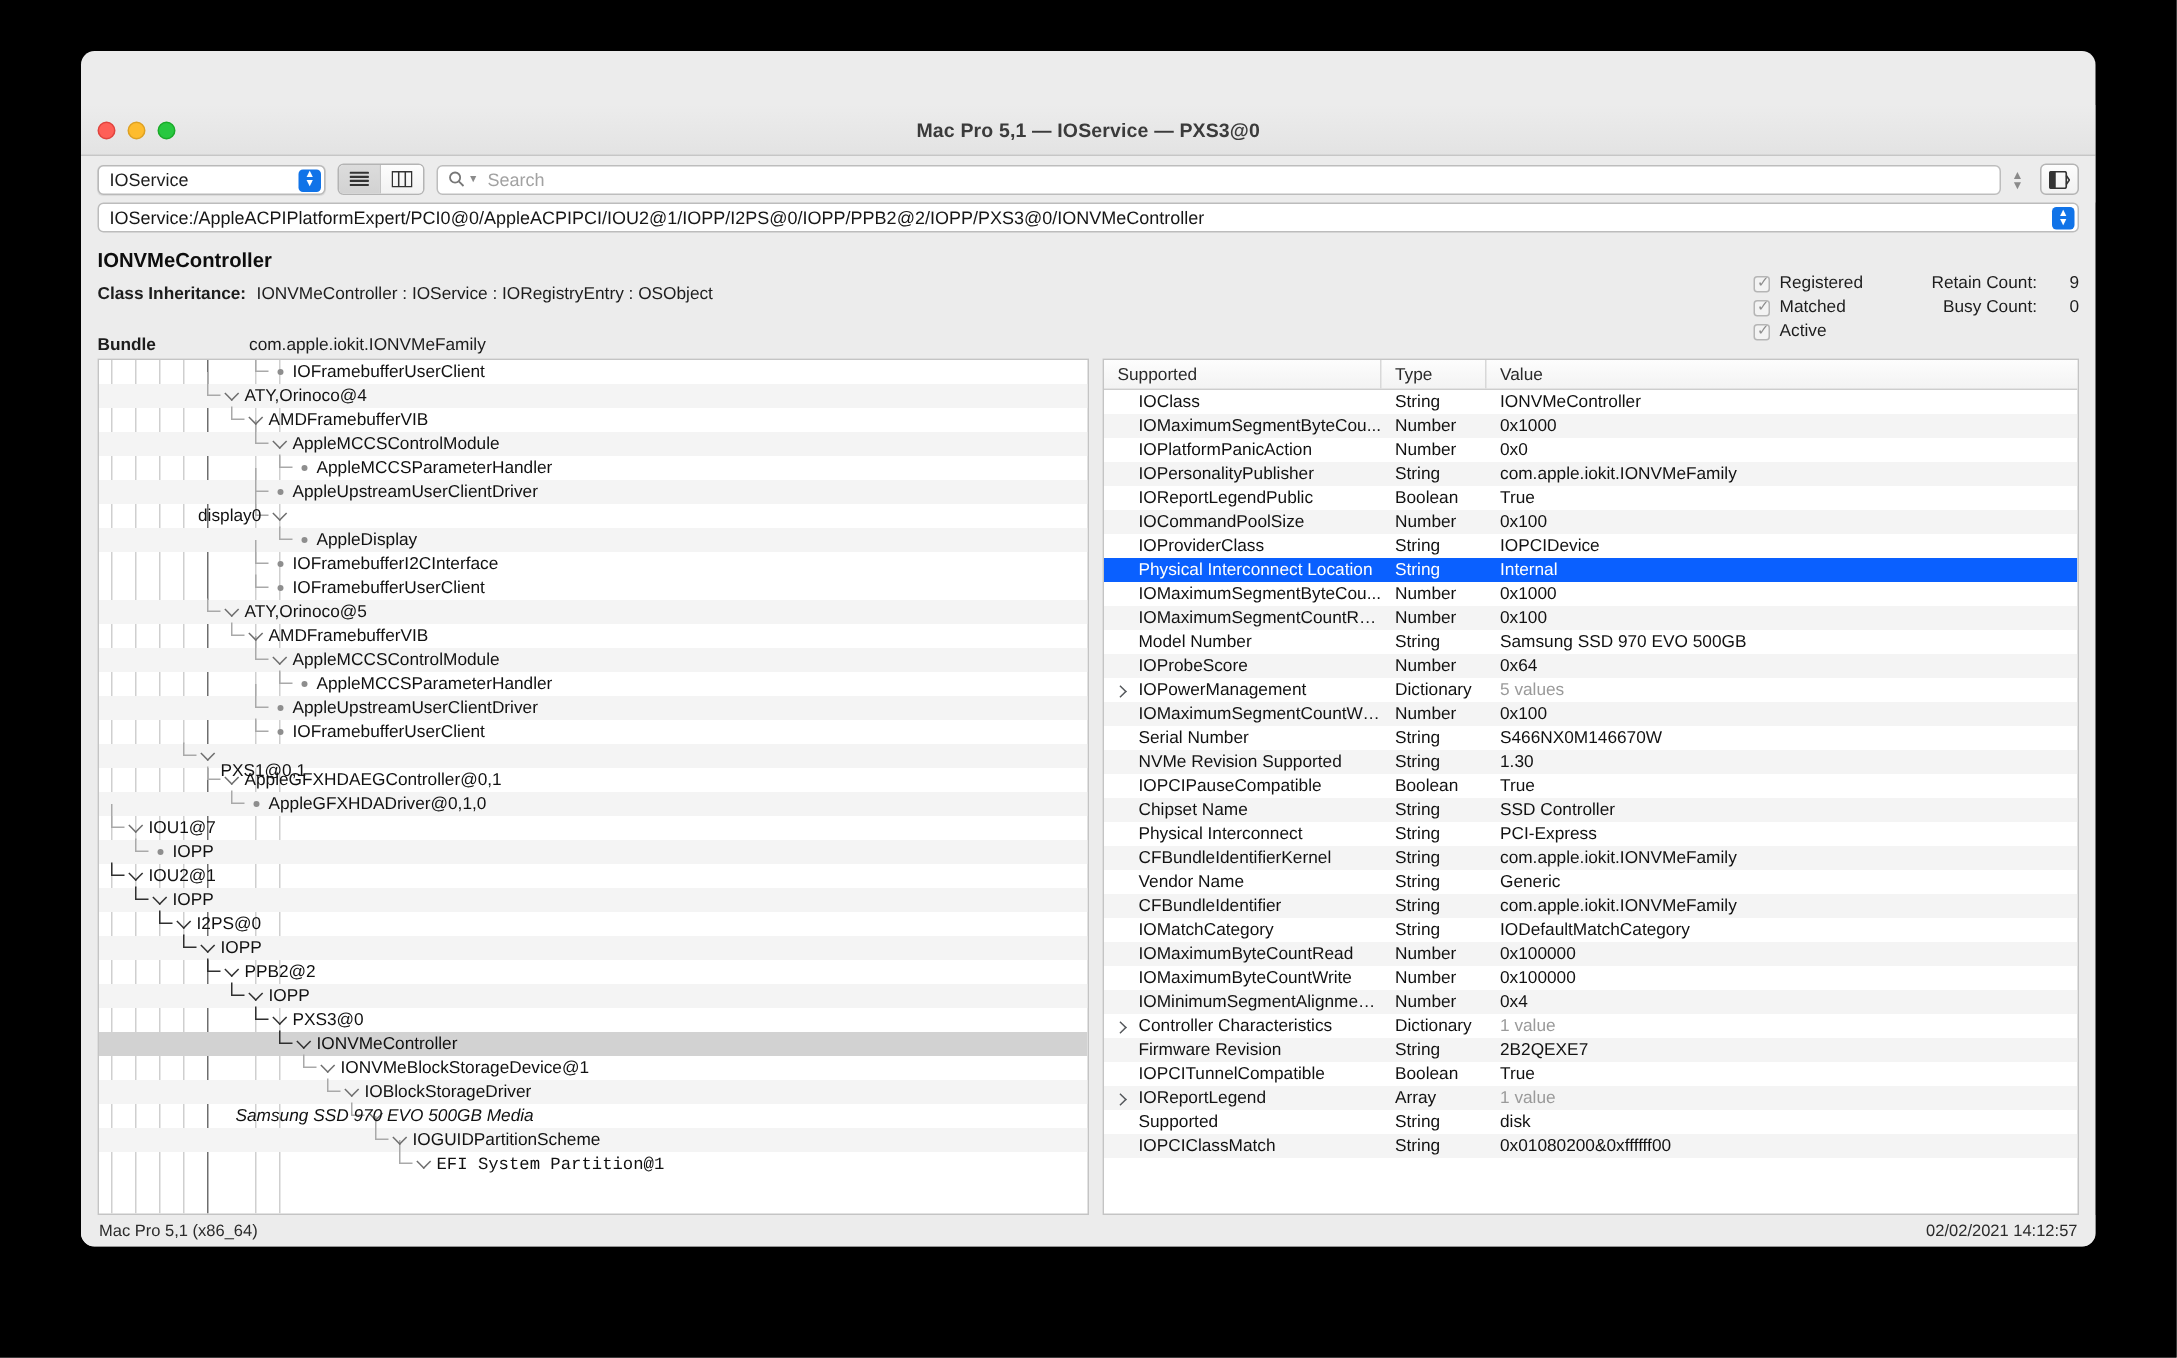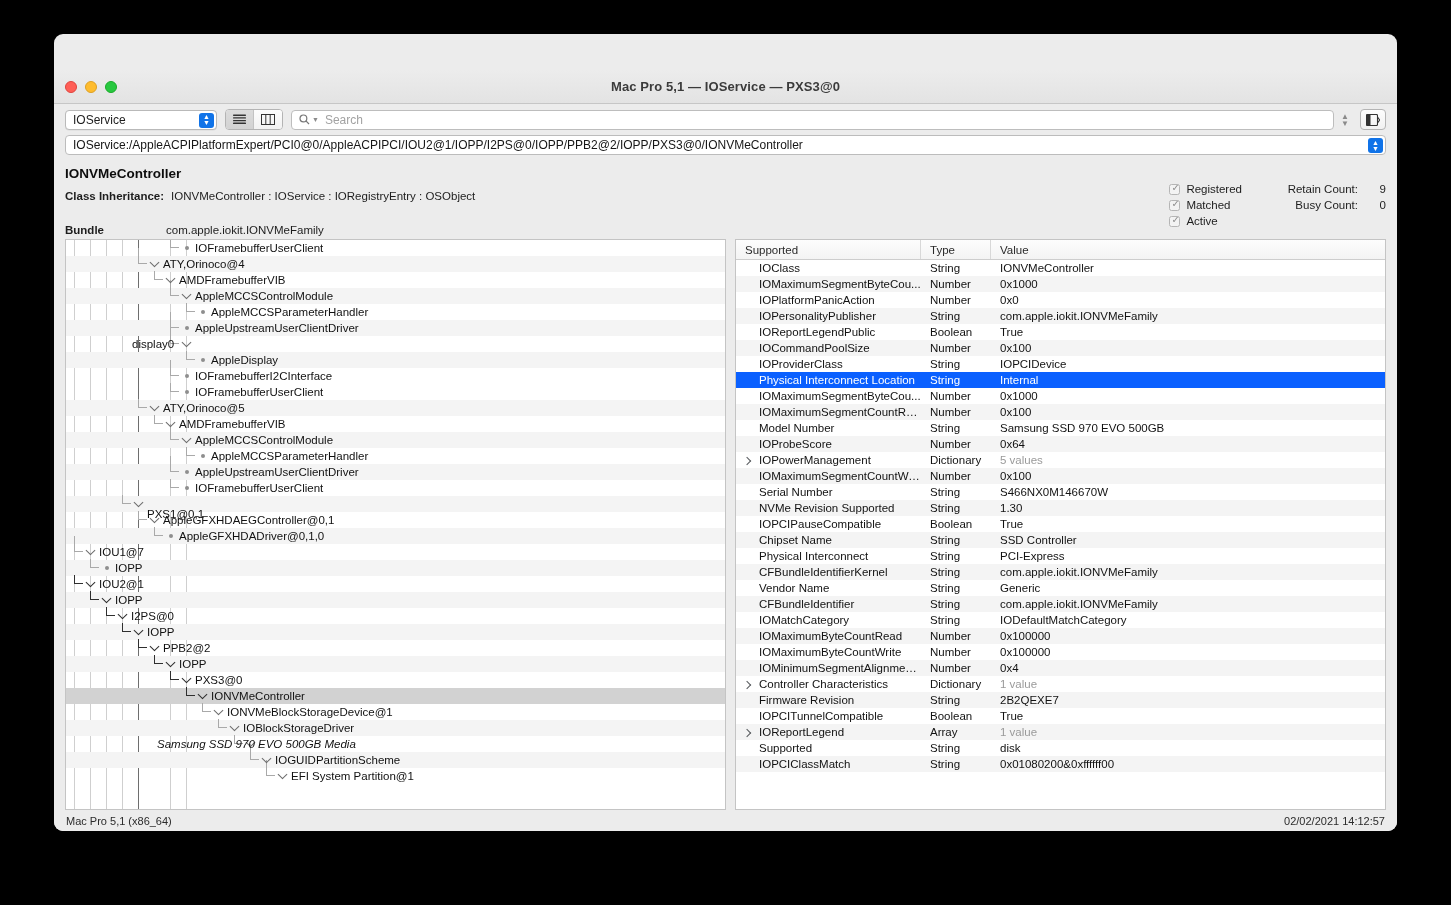--- a/index.html
+++ b/index.html
@@ -656,21 +656,21 @@
               <span class="twig" style="left: 194px;">
                 <span class="chev"></span>
               </span>
               <span class="tlabel" style="margin-left: 209px;">IOGUIDPartitionScheme</span>
             </div>
             <div class="trow">
               <div class="elbow" style="left: 200px; top: -8px; width: 9px; height: 16px;"></div>
               <span class="twig" style="left: 210px;">
                 <span class="chev"></span>
               </span>
-              <span class="tlabel" style="margin-left: 225px;">EFI System Partition@1</span>
+              <span class="tlabel" style="margin-left: 225px; font-family: Liberation Mono, monospace;">EFI System Partition@1</span>
             </div>
           </div>
       </div>
     </div>
 
     <div class="splitter"></div>
 
     <div class="pane prop-pane">
       <div class="thead">
         <div class="th c1">Supported</div>

